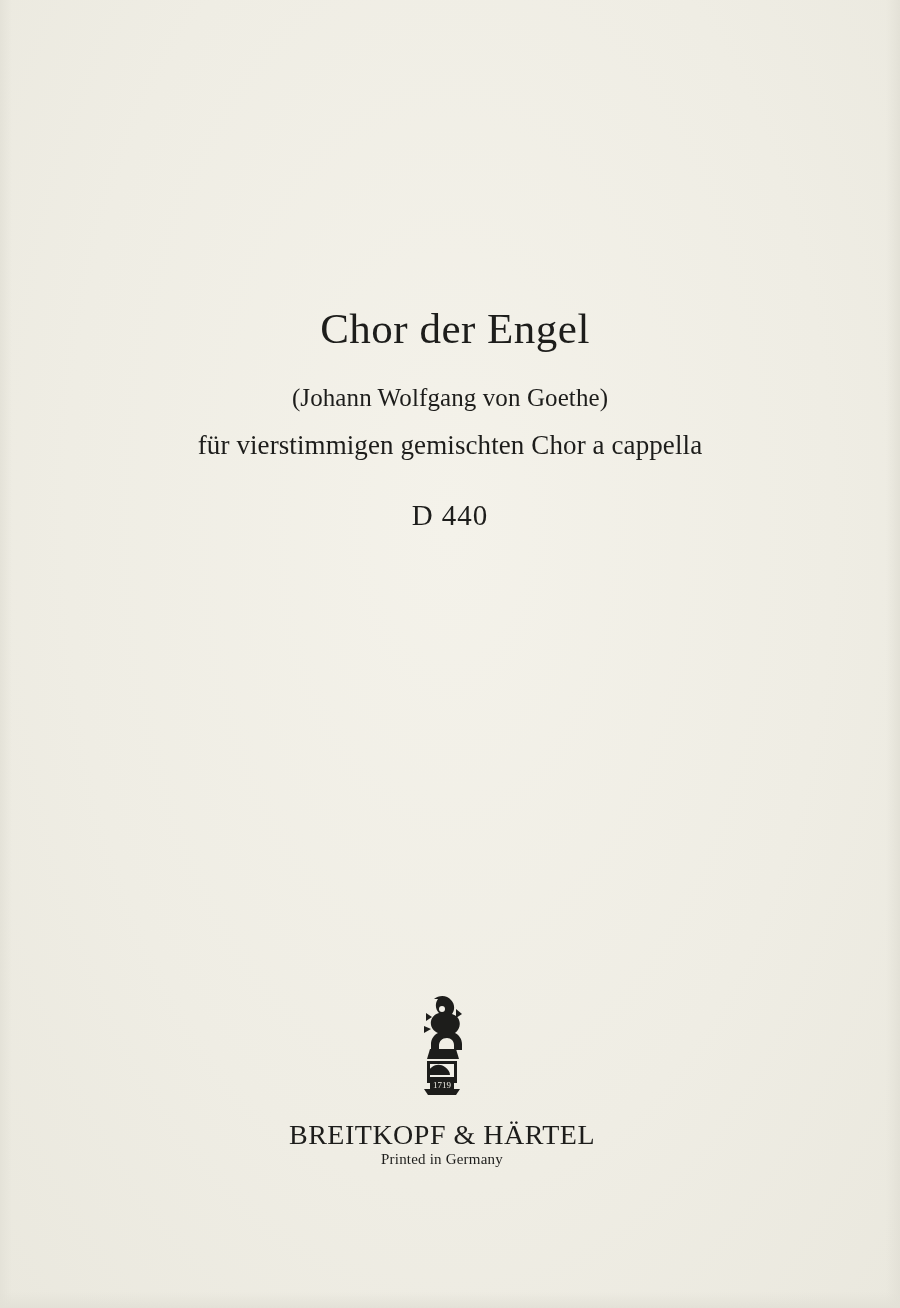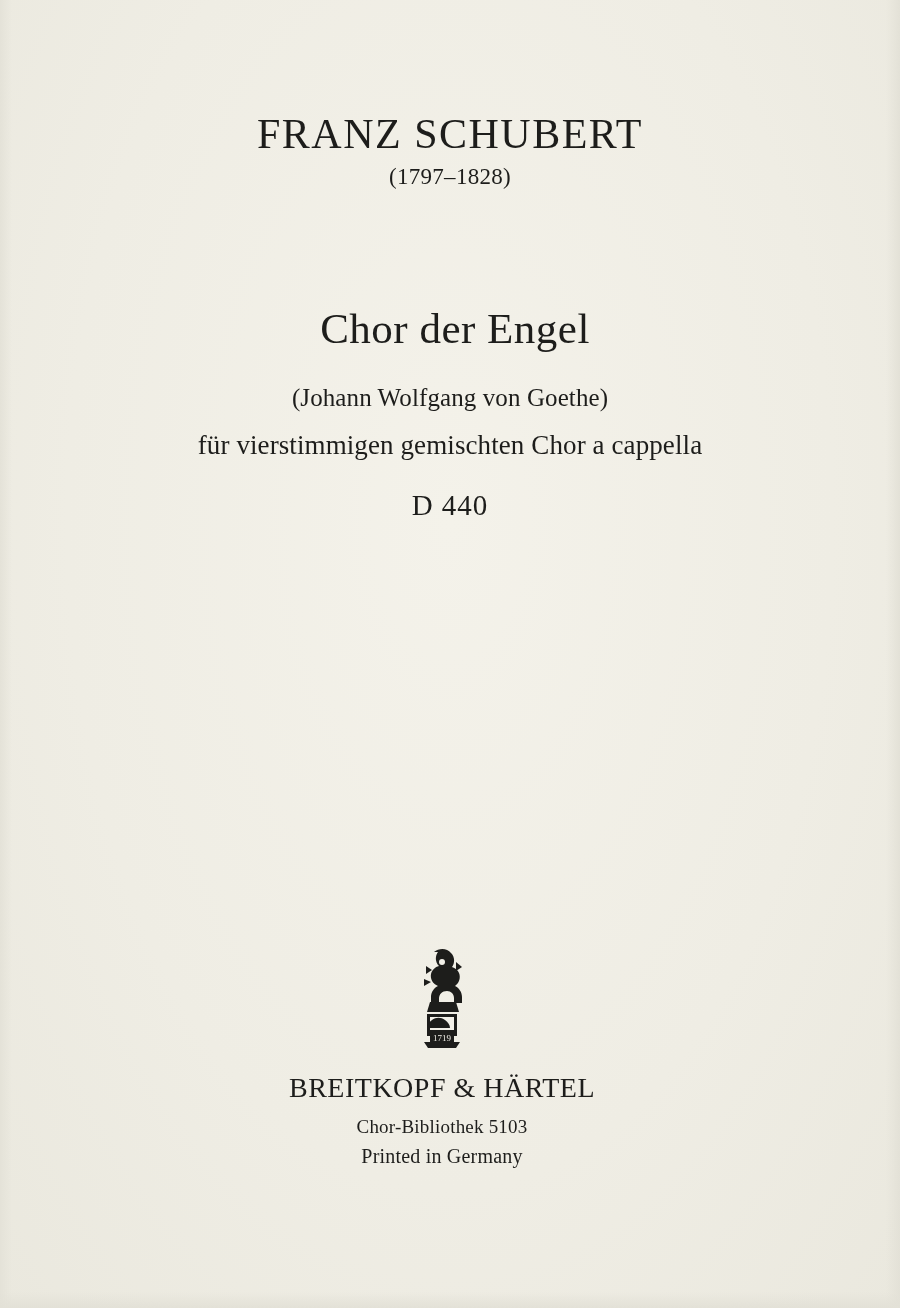--- a/index.html
+++ b/index.html
@@ -81,21 +81,21 @@
     margin-top: 32px;
     font-size: 25px;
     letter-spacing: 0.1px;
   }
   .scoring {
     margin-top: 18px;
     font-size: 27px;
     letter-spacing: 0.1px;
   }
   .catalogue {
-    margin-top: 28px;
+    margin-top: 38px;
     font-size: 29px;
     letter-spacing: 1px;
   }
 
   .publisher-block {
     position: absolute;
     bottom: 140px;
     left: 0;
     right: 16px;
     text-align: center;
@@ -110,39 +110,34 @@
     margin-top: 18px;
     font-size: 28px;
     letter-spacing: 0.5px;
   }
   .series {
     margin-top: 12px;
     font-size: 19px;
     letter-spacing: 0.2px;
   }
   .printed {
-    margin-top: 7px;
-    font-size: 20px;
+    font-size: 15px;
     letter-spacing: 0.2px;
   }
 </style>
 </head>
 <body>
 
 <div class="paper"></div>
 <div class="edge-left"></div>
 <div class="edge-right"></div>
 <div class="edge-bottom"></div>
 
 <div class="page">
 
-  <div class="composer-block">
-    <div class="composer-name">FRANZ SCHUBERT</div>
-    <div class="composer-dates">(1797–1828)</div>
-  </div>
 
   <div class="title-block">
     <div class="work-title">Chor der Engel</div>
     <div class="lyricist">(Johann Wolfgang von Goethe)</div>
     <div class="scoring">für vierstimmigen gemischten Chor a cappella</div>
     <div class="catalogue">D 440</div>
   </div>
 
   <div class="publisher-block">
     <div class="logo-wrap">
@@ -160,17 +155,16 @@
             <rect x="26" y="71" width="24" height="13" fill="#f2f0e8"></rect>
             <path d="M28 74 c4-3 9-3 13 0 c3 2 5 5 5 8 l-23 0 c0-3 2-6 5-8 z"></path>
             <rect x="26" y="86" width="24" height="10"></rect>
             <text x="38" y="94.5" font-family="Liberation Serif, serif" font-size="9" text-anchor="middle" fill="#f2f0e8">1719</text>
             <path d="M20 96 l36 0 l-4 6 l-28 0 z"></path>
           </g>
         </svg>
       </span>
     </div>
     <div class="publisher-name">BREITKOPF &amp; HÄRTEL</div>
-    <div class="series">Chor-Bibliothek 5103</div>
     <div class="printed">Printed in Germany</div>
   </div>
 
 </div>
 
 </body></html>

